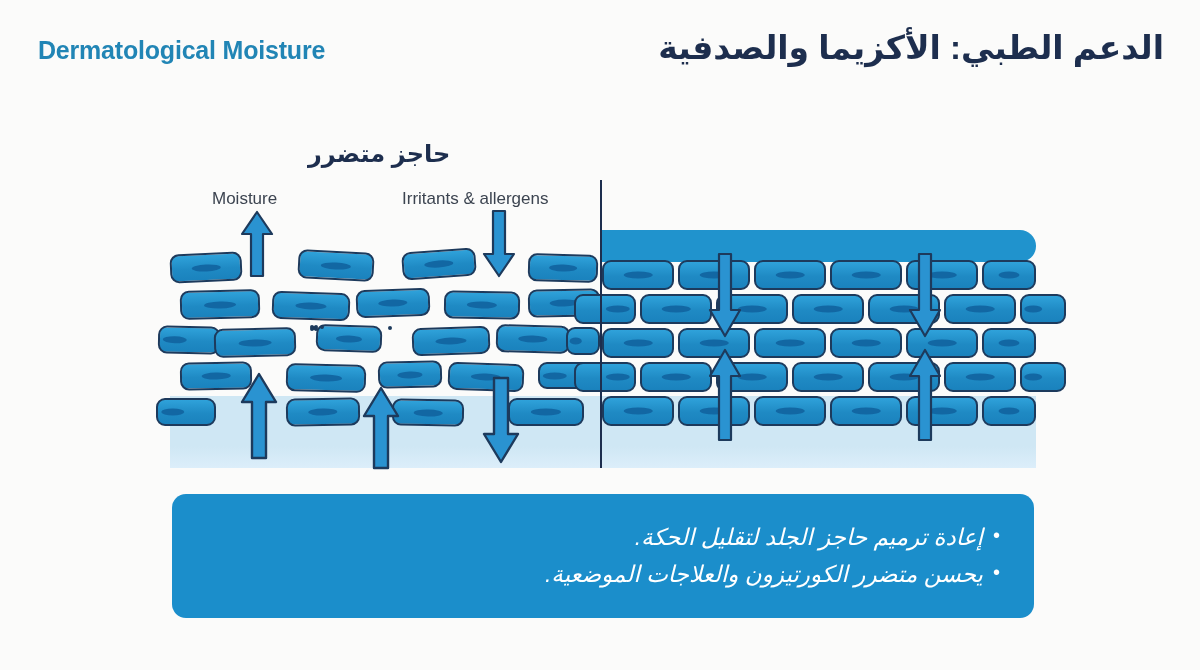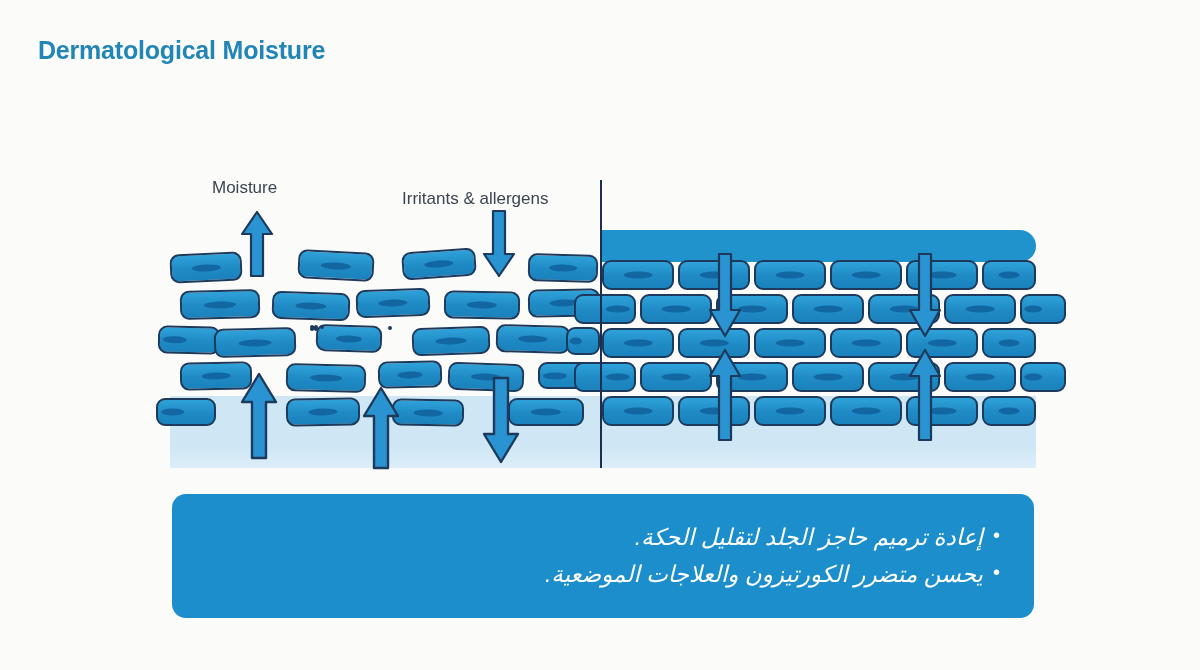--- a/index.html
+++ b/index.html
@@ -29,21 +29,21 @@
   .cap{
     position:absolute;font-size:24px;font-weight:bold;
     color:#1d2e4e;direction:rtl;white-space:nowrap;
   }
   .cap-damaged{left:308px;top:140px;}
   .cap-repaired{left:738px;top:140px;}
 
   .eng-label{
     position:absolute;font-size:17px;color:#3c4450;white-space:nowrap;
   }
-  .lbl-moisture{left:212px;top:178px;}
+  .lbl-moisture{left:212px;top:189px;}
   .lbl-irritants{left:402px;top:189px;}
 
   
   .stage{position:absolute;left:0;top:150px;width:1200px;height:330px;}
 
   .divider{
     position:absolute;left:600px;top:30px;width:2px;height:288px;
     background:#1d2e4e;
   }
 
@@ -101,21 +101,23 @@
   }
   .bullet-dot{flex:0 0 auto;margin-left:10px;font-size:20px;line-height:1.62;}
   .bullet-text{flex:0 1 auto;font-style:italic;}
 </style>
 </head>
 <body>
 
 <div class="slide">
 
   <div class="brand">Dermatological Moisture</div>
-
+  <div class="main-title">الدعم الطبي: الأكزيما والصدفية</div>
+
+  <div class="cap cap-damaged">حاجز متضرر</div>
 
   <div class="eng-label lbl-moisture">Moisture</div>
   <div class="eng-label lbl-irritants">Irritants &amp; allergens</div>
 
   <div class="stage">
 
     <div class="dermis dermis-left"></div>
     <div class="dermis dermis-right"></div>
 
     <div class="urea-band"></div>

